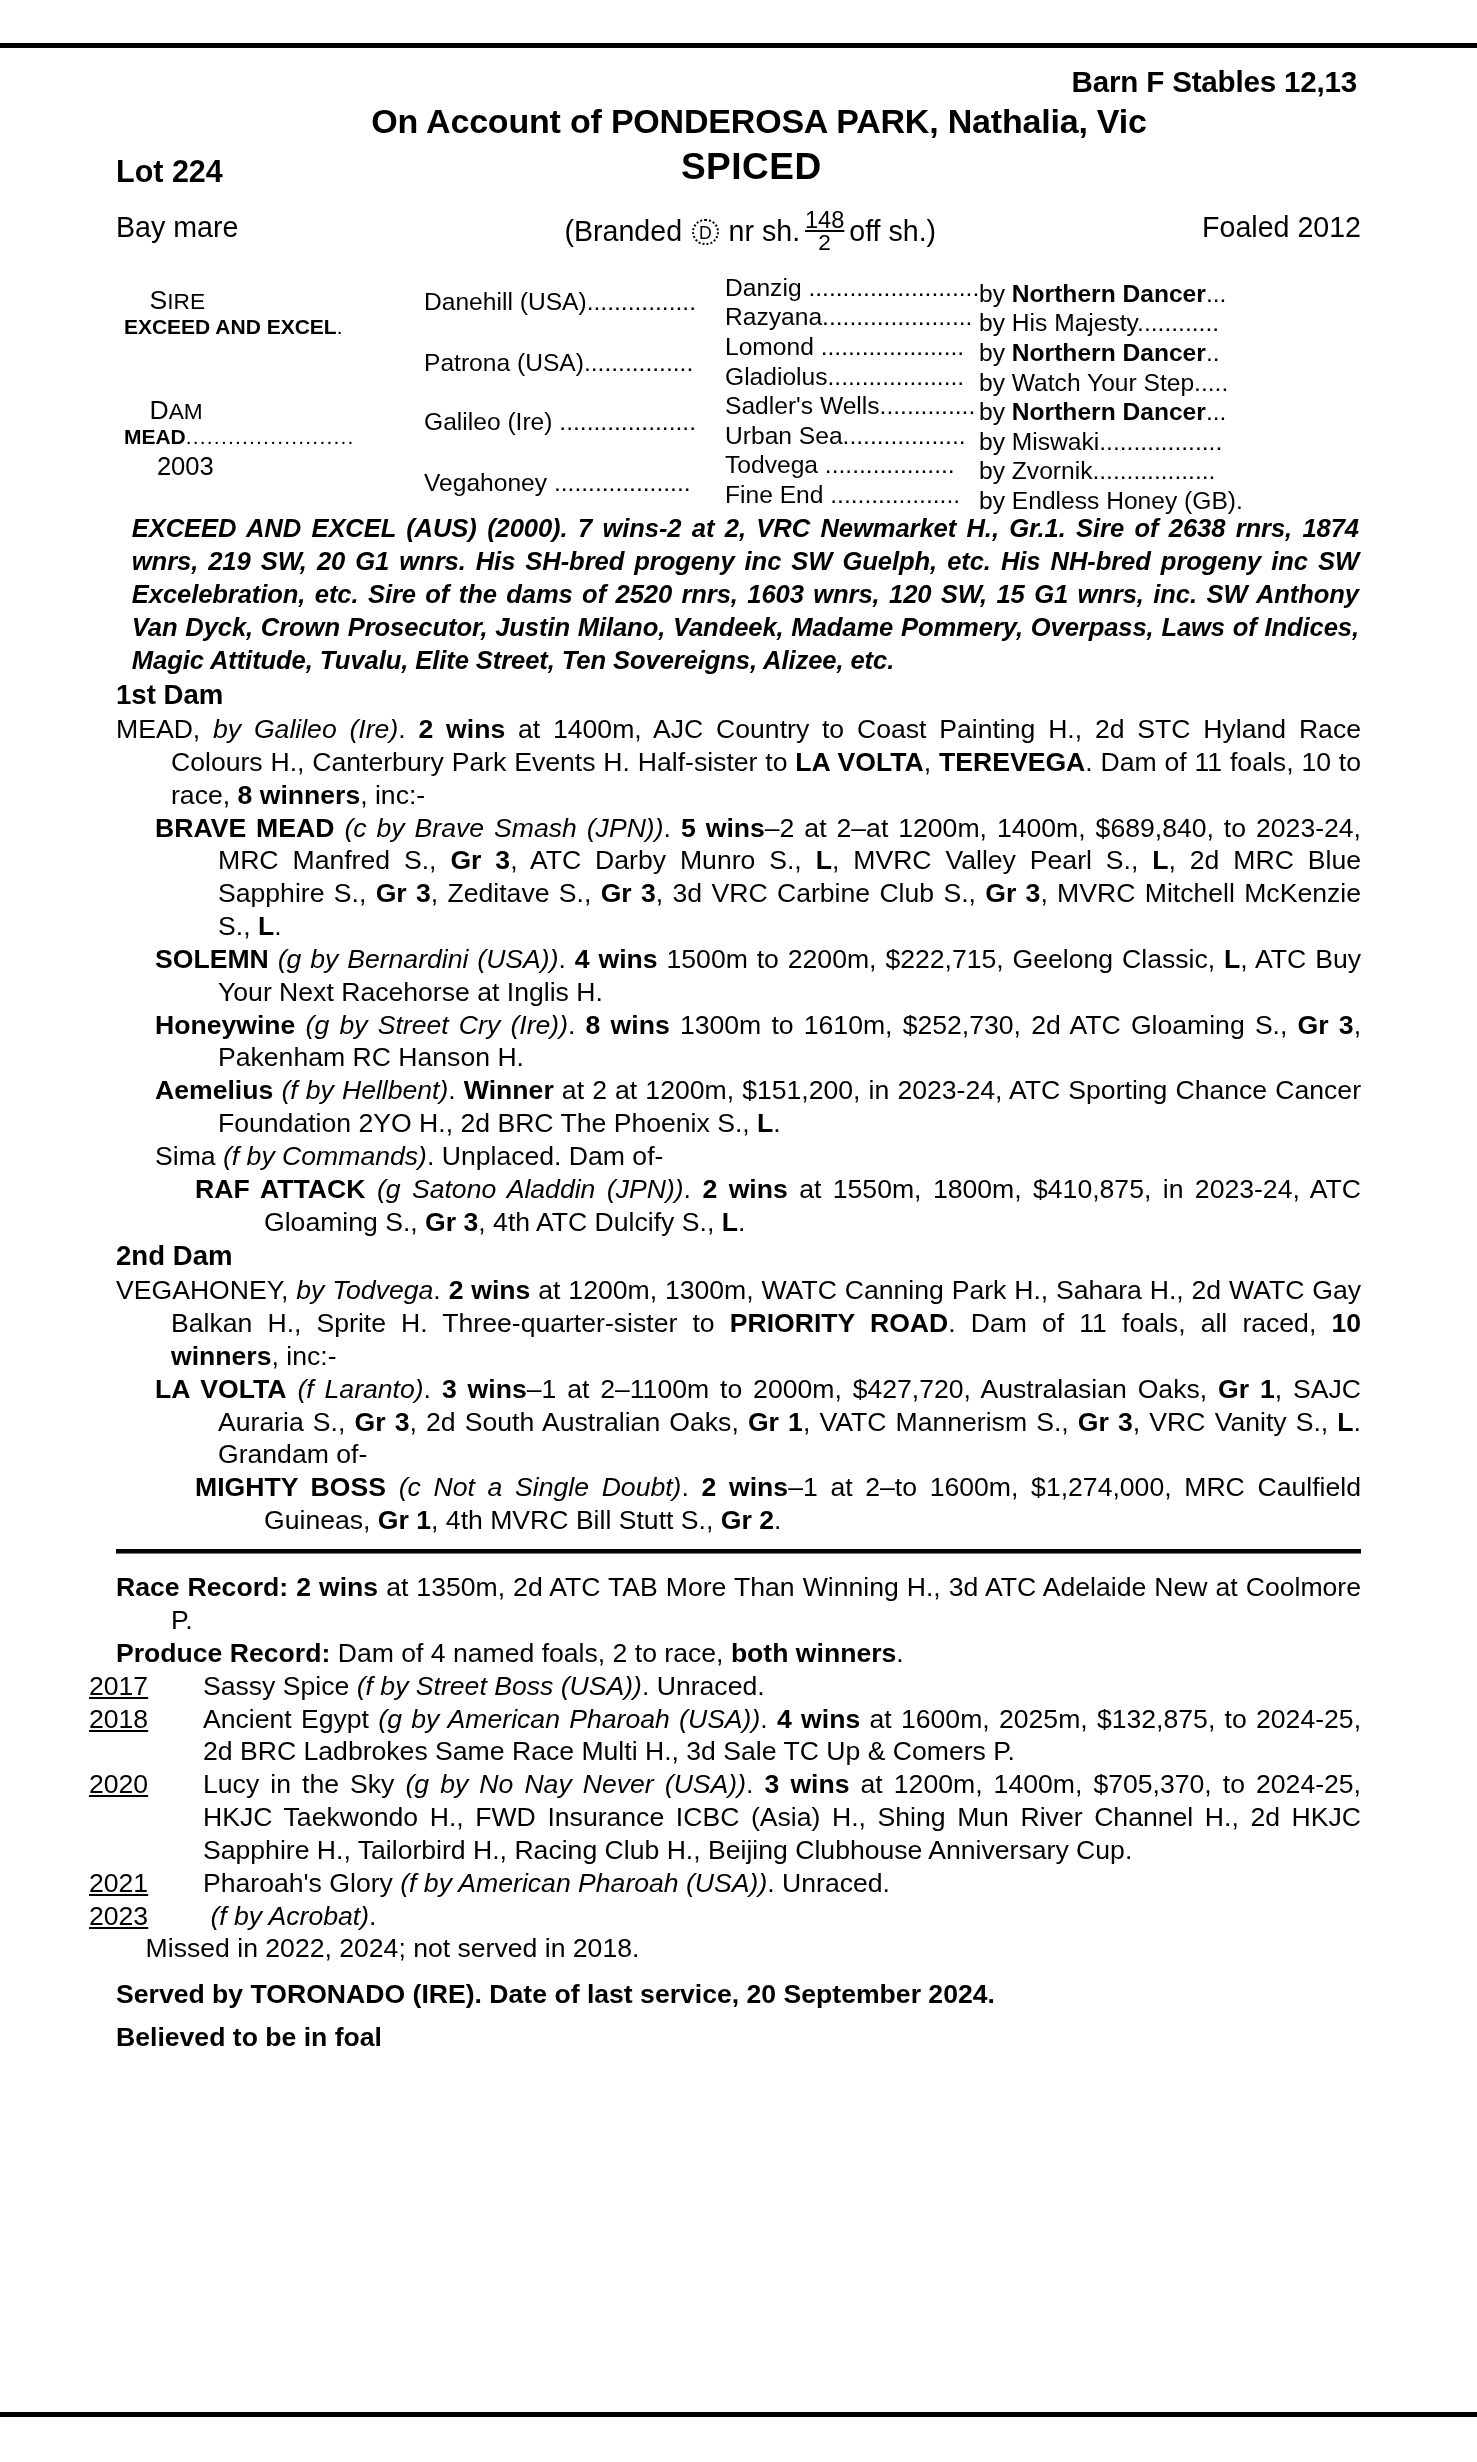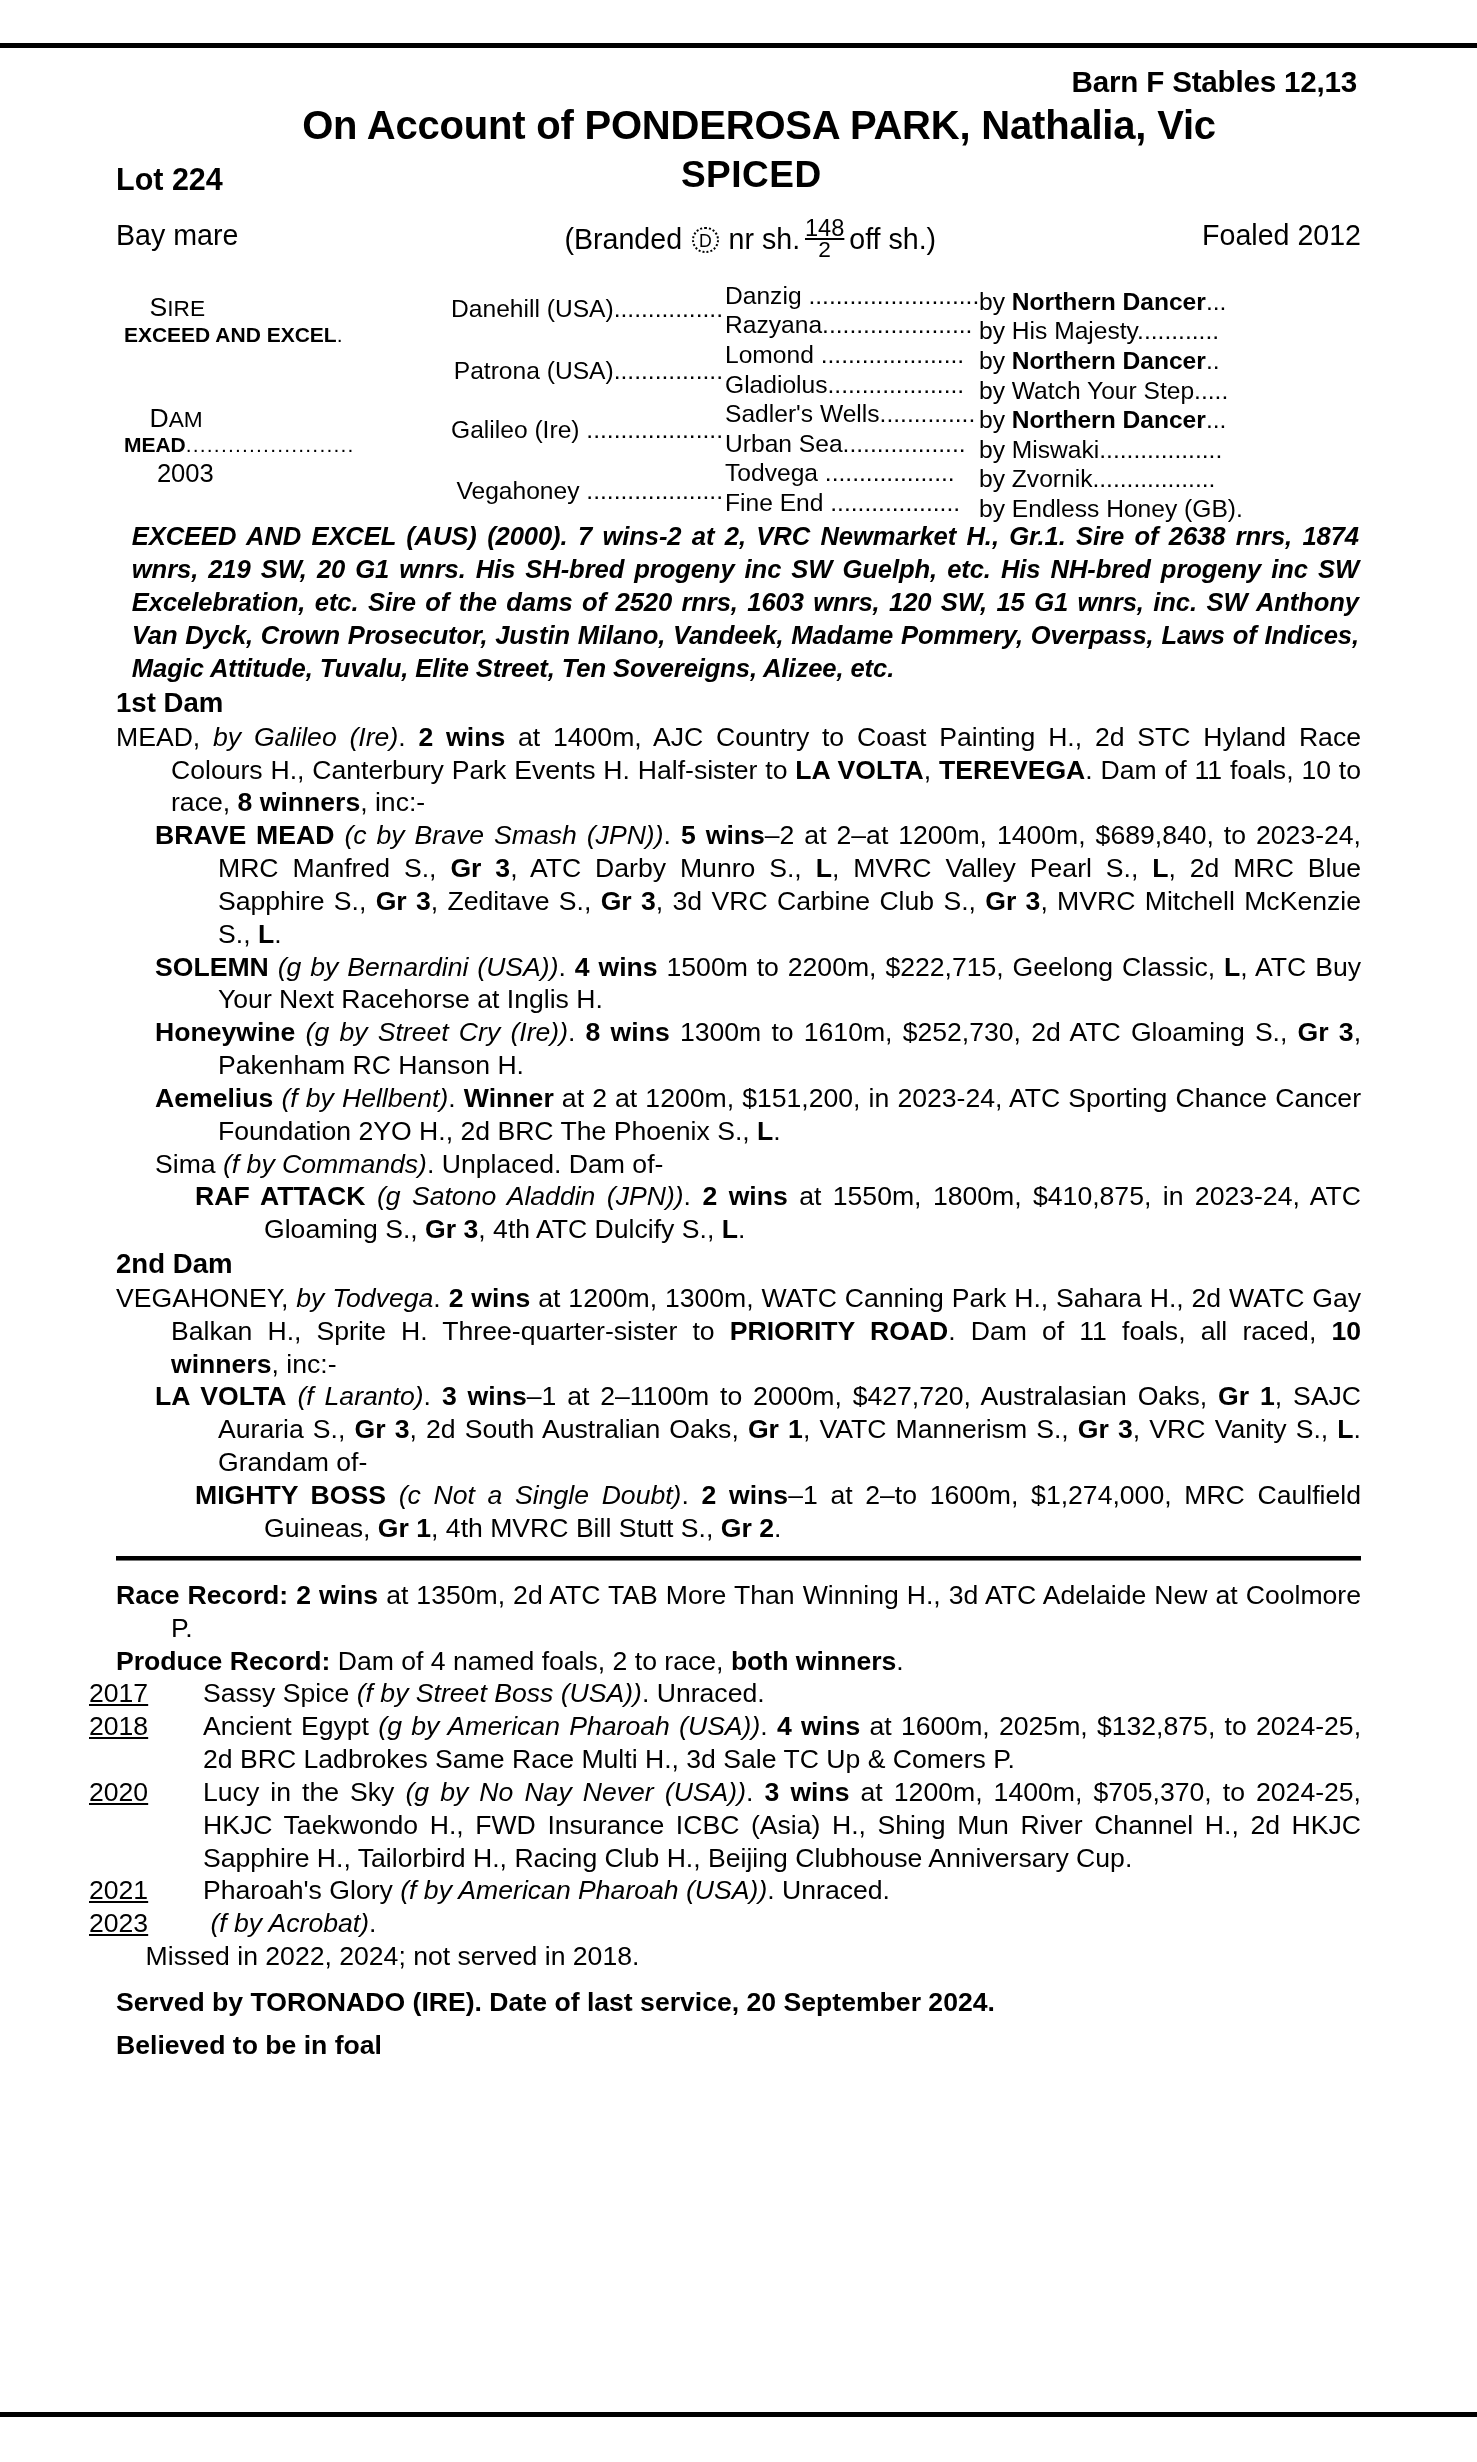--- a/index.html
+++ b/index.html
@@ -56,21 +56,21 @@
     text-align: right;
     font-weight: bold;
     font-size: 29.6px;
     letter-spacing: -0.2px;
     padding-right: 3.9px;
     line-height: 1.18;
   }
   .account {
     text-align: center;
     font-weight: bold;
-    font-size: 40px;
+    font-size: 34px;
     letter-spacing: -0.2px;
     line-height: 1.28;
     padding-left: 41px;
   }
   .lotrow {
     position: relative;
     height: 55px;
     margin-top: 3px;
   }
   .lot {
@@ -158,25 +158,24 @@
     font-weight: bold;
     font-size: 21px;
     line-height: 1.15;
     white-space: nowrap;
   }
   .yr { display: block; padding-left: 33px; font-size: 25.6px; line-height: 1.3; }
   .dots { letter-spacing: 1.2px; font-weight: normal; }
 
   .ped-mid {
     position: absolute;
-    left: 296px;
+    left: 308px;
     top: 0;
     width: 311px;
     height: 100%;
-    text-align: right;
   }
   .ped-mid div {
     position: absolute;
     left: 0;
     width: 311px;
     white-space: nowrap;
     font-size: 24.6px;
   }
   .pm0 { top: 19.7px; }
   .pm1 { top: 81px; }

